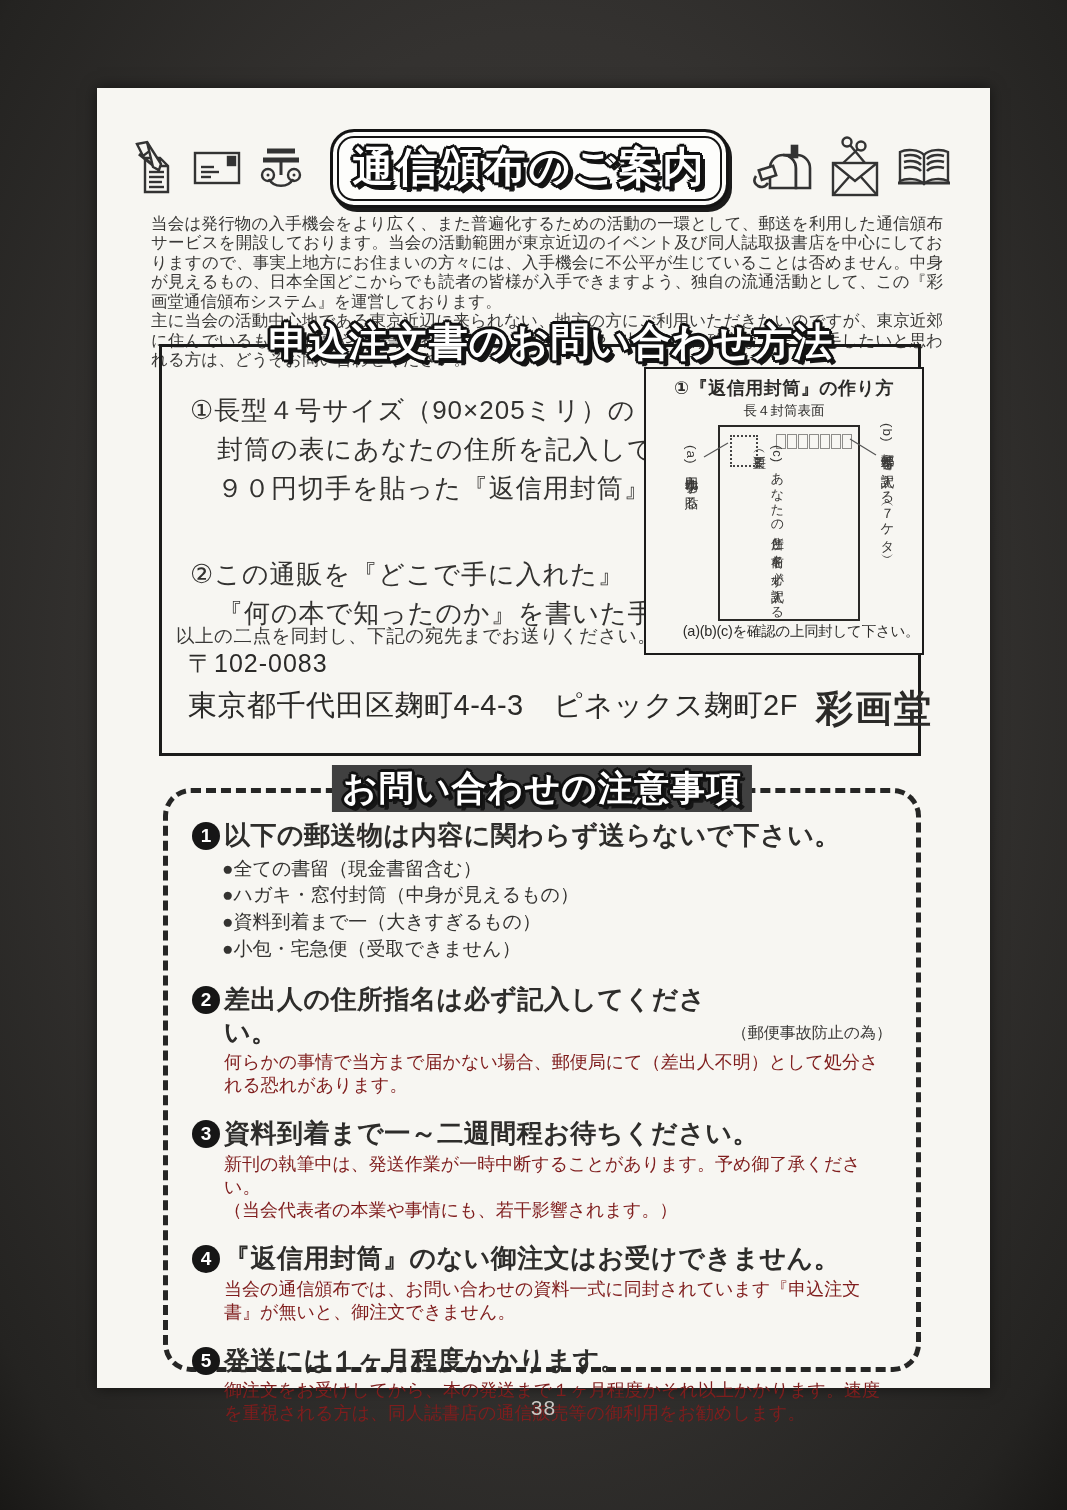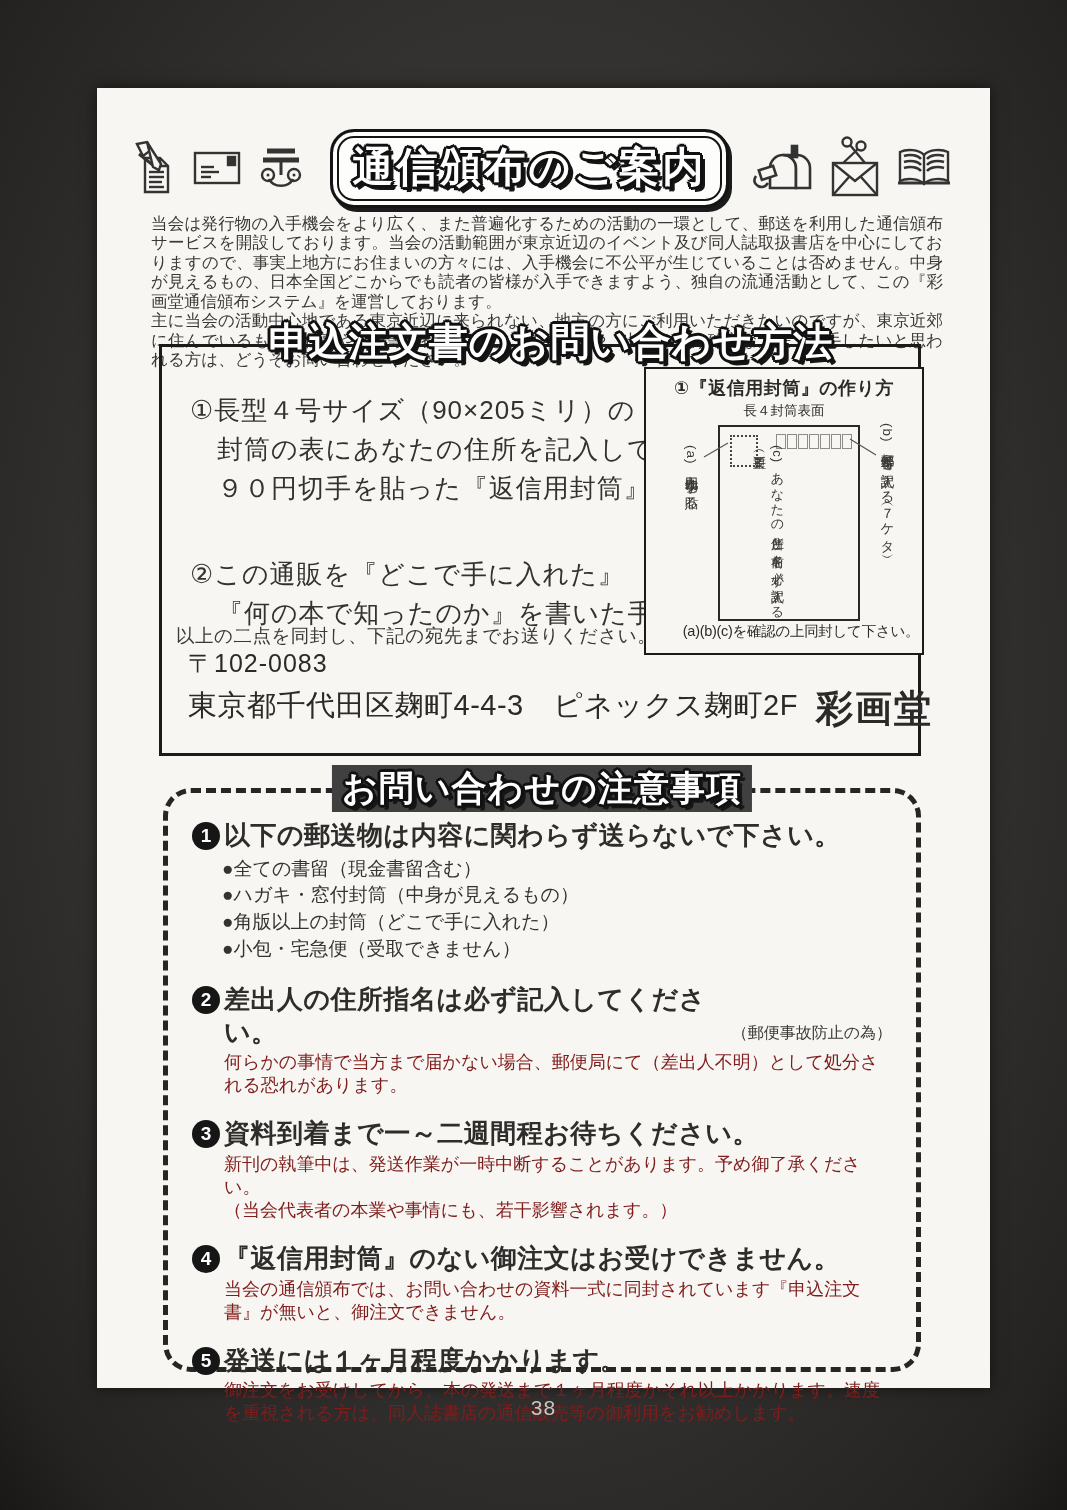--- a/index.html
+++ b/index.html
@@ -282,21 +282,21 @@
       <div class="s2-items">
 
         <div class="notice-item">
           <div class="item-heading">
             <span class="num-circle">1</span>
             <span class="heading-text">以下の郵送物は内容に関わらず送らないで下さい。</span>
           </div>
           <div class="item-bullets">
             <div>●全ての書留（現金書留含む）</div>
             <div>●ハガキ・窓付封筒（中身が見えるもの）</div>
-            <div>●角版以上の封筒（どこで手に入れた）</div>
+            <div>●資料到着まで一（大きすぎるもの）</div>
             <div>●小包・宅急便（受取できません）</div>
           </div>
         </div>
 
         <div class="notice-item">
           <div class="item-heading">
             <span class="num-circle">2</span>
             <span class="heading-text">差出人の住所指名は必ず記入してください。</span>
             <span class="heading-suffix">（郵便事故防止の為）</span>
           </div>

